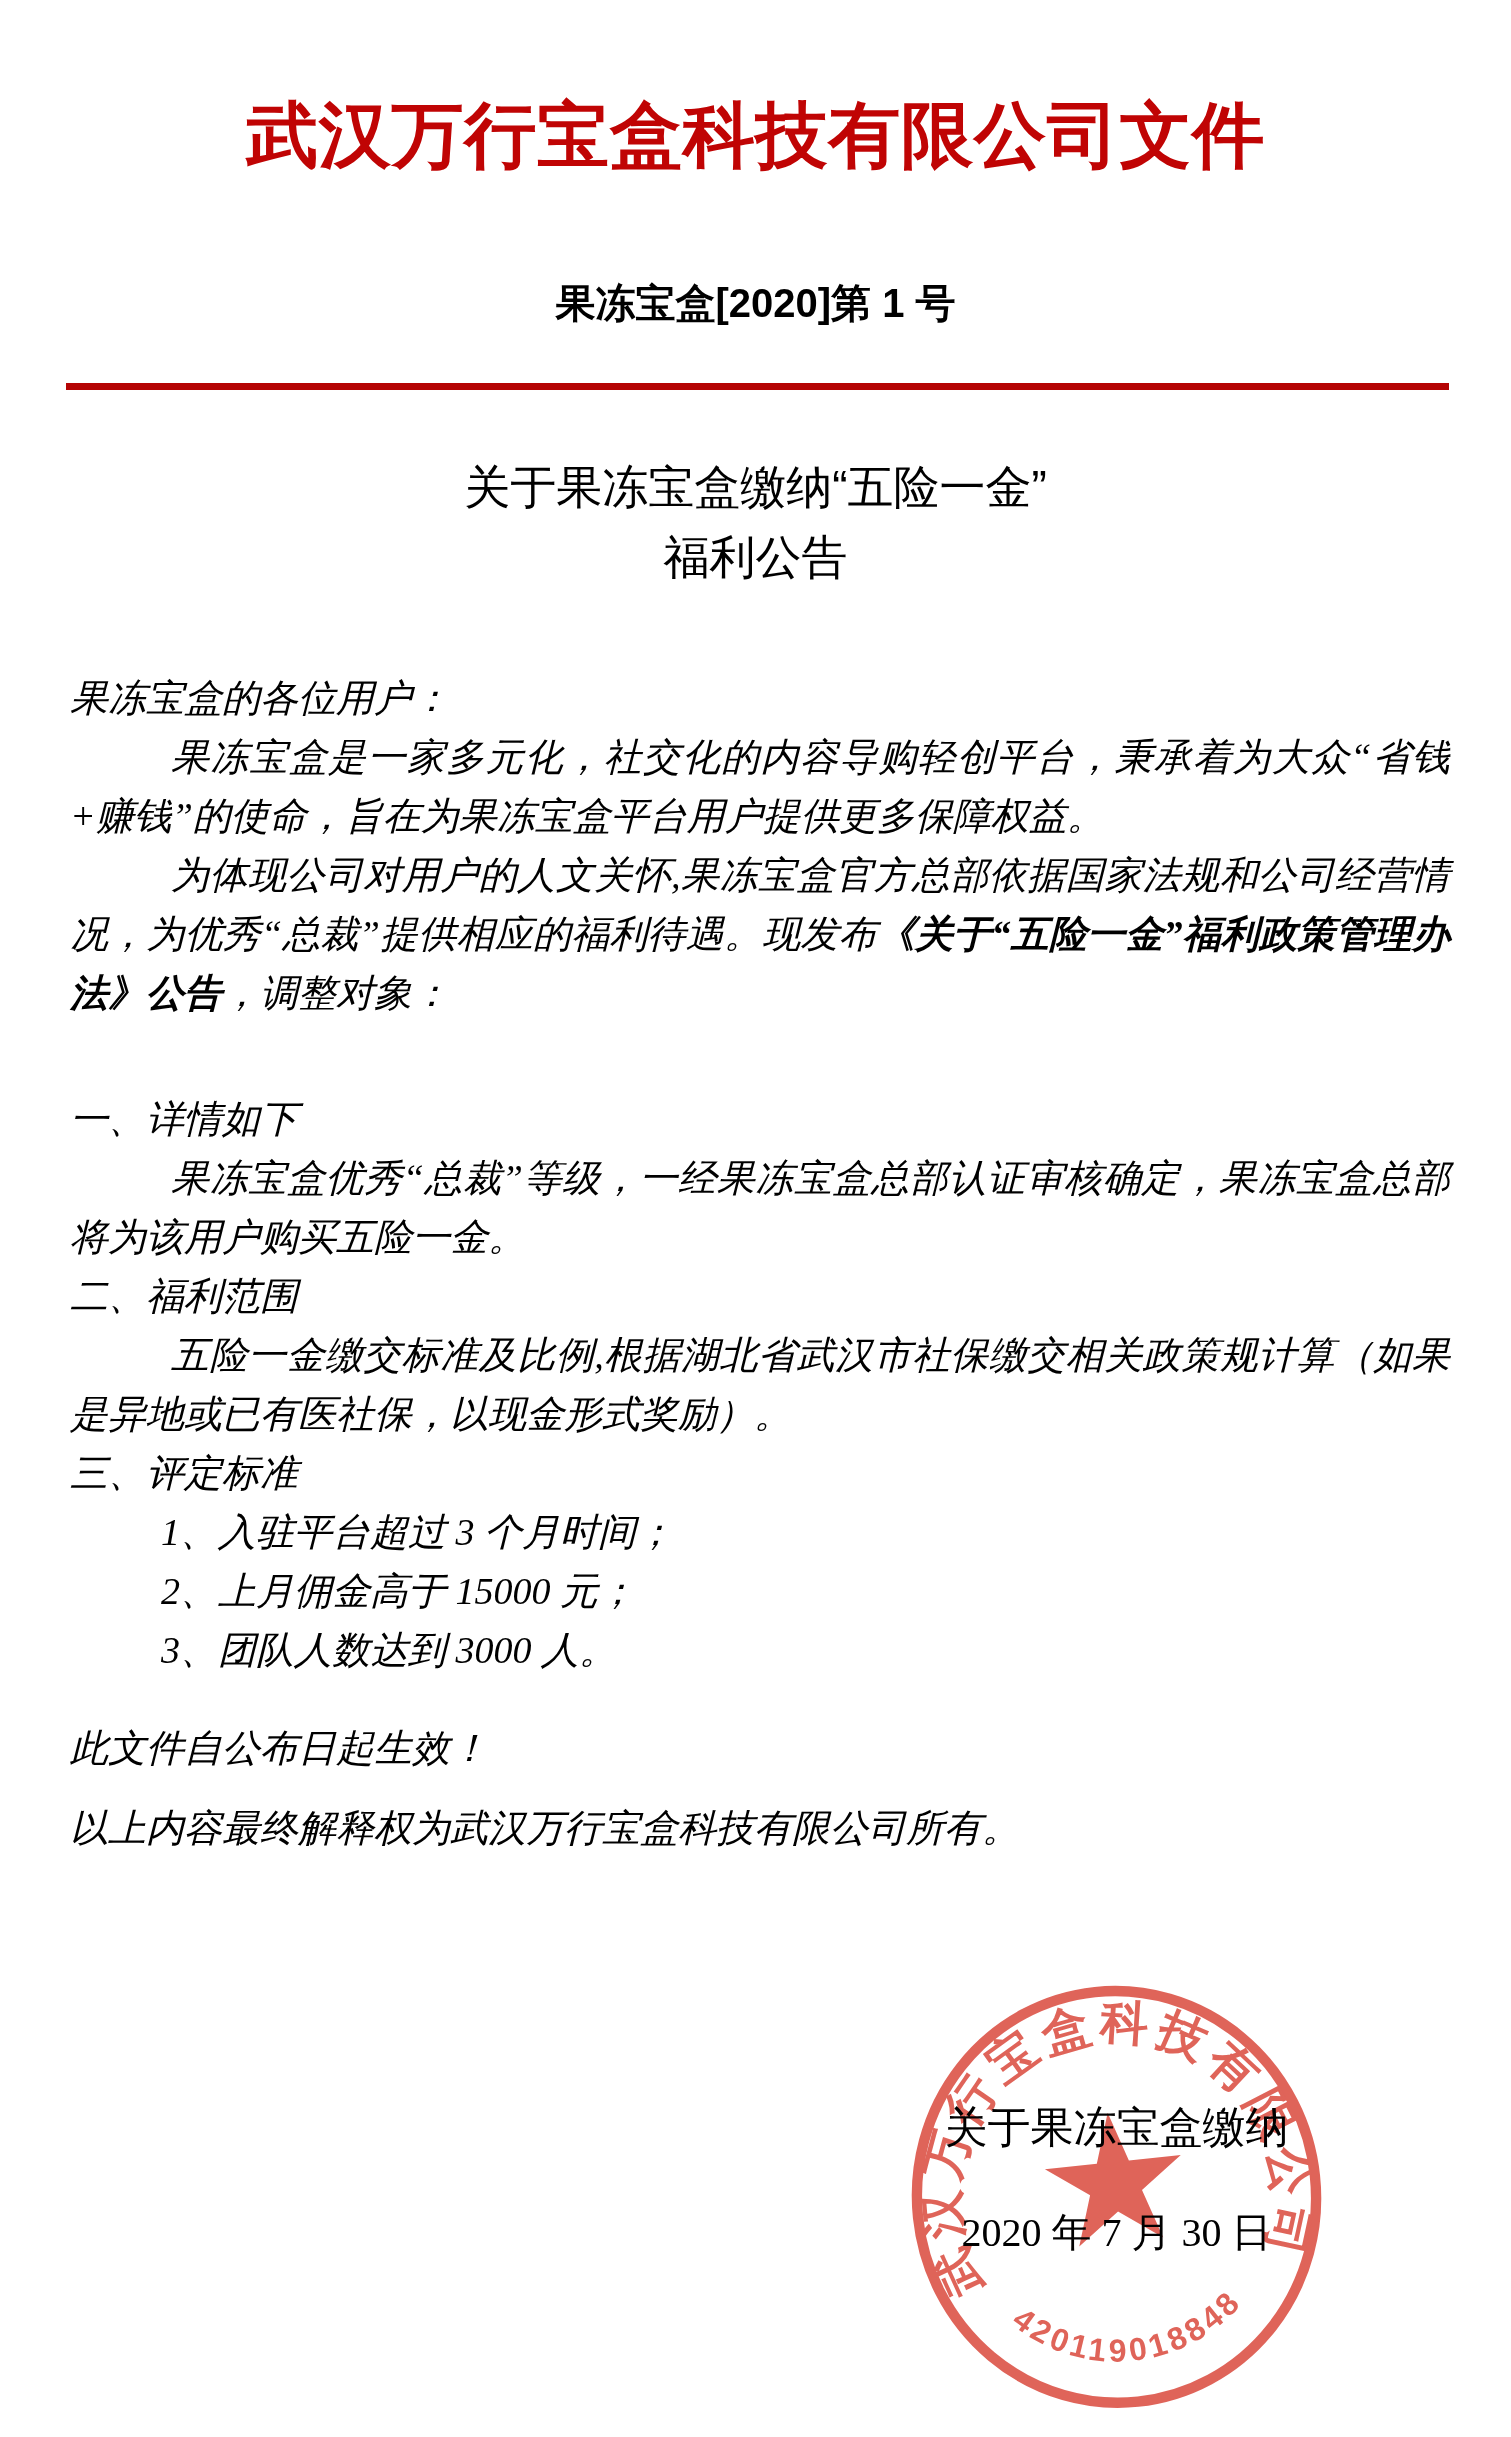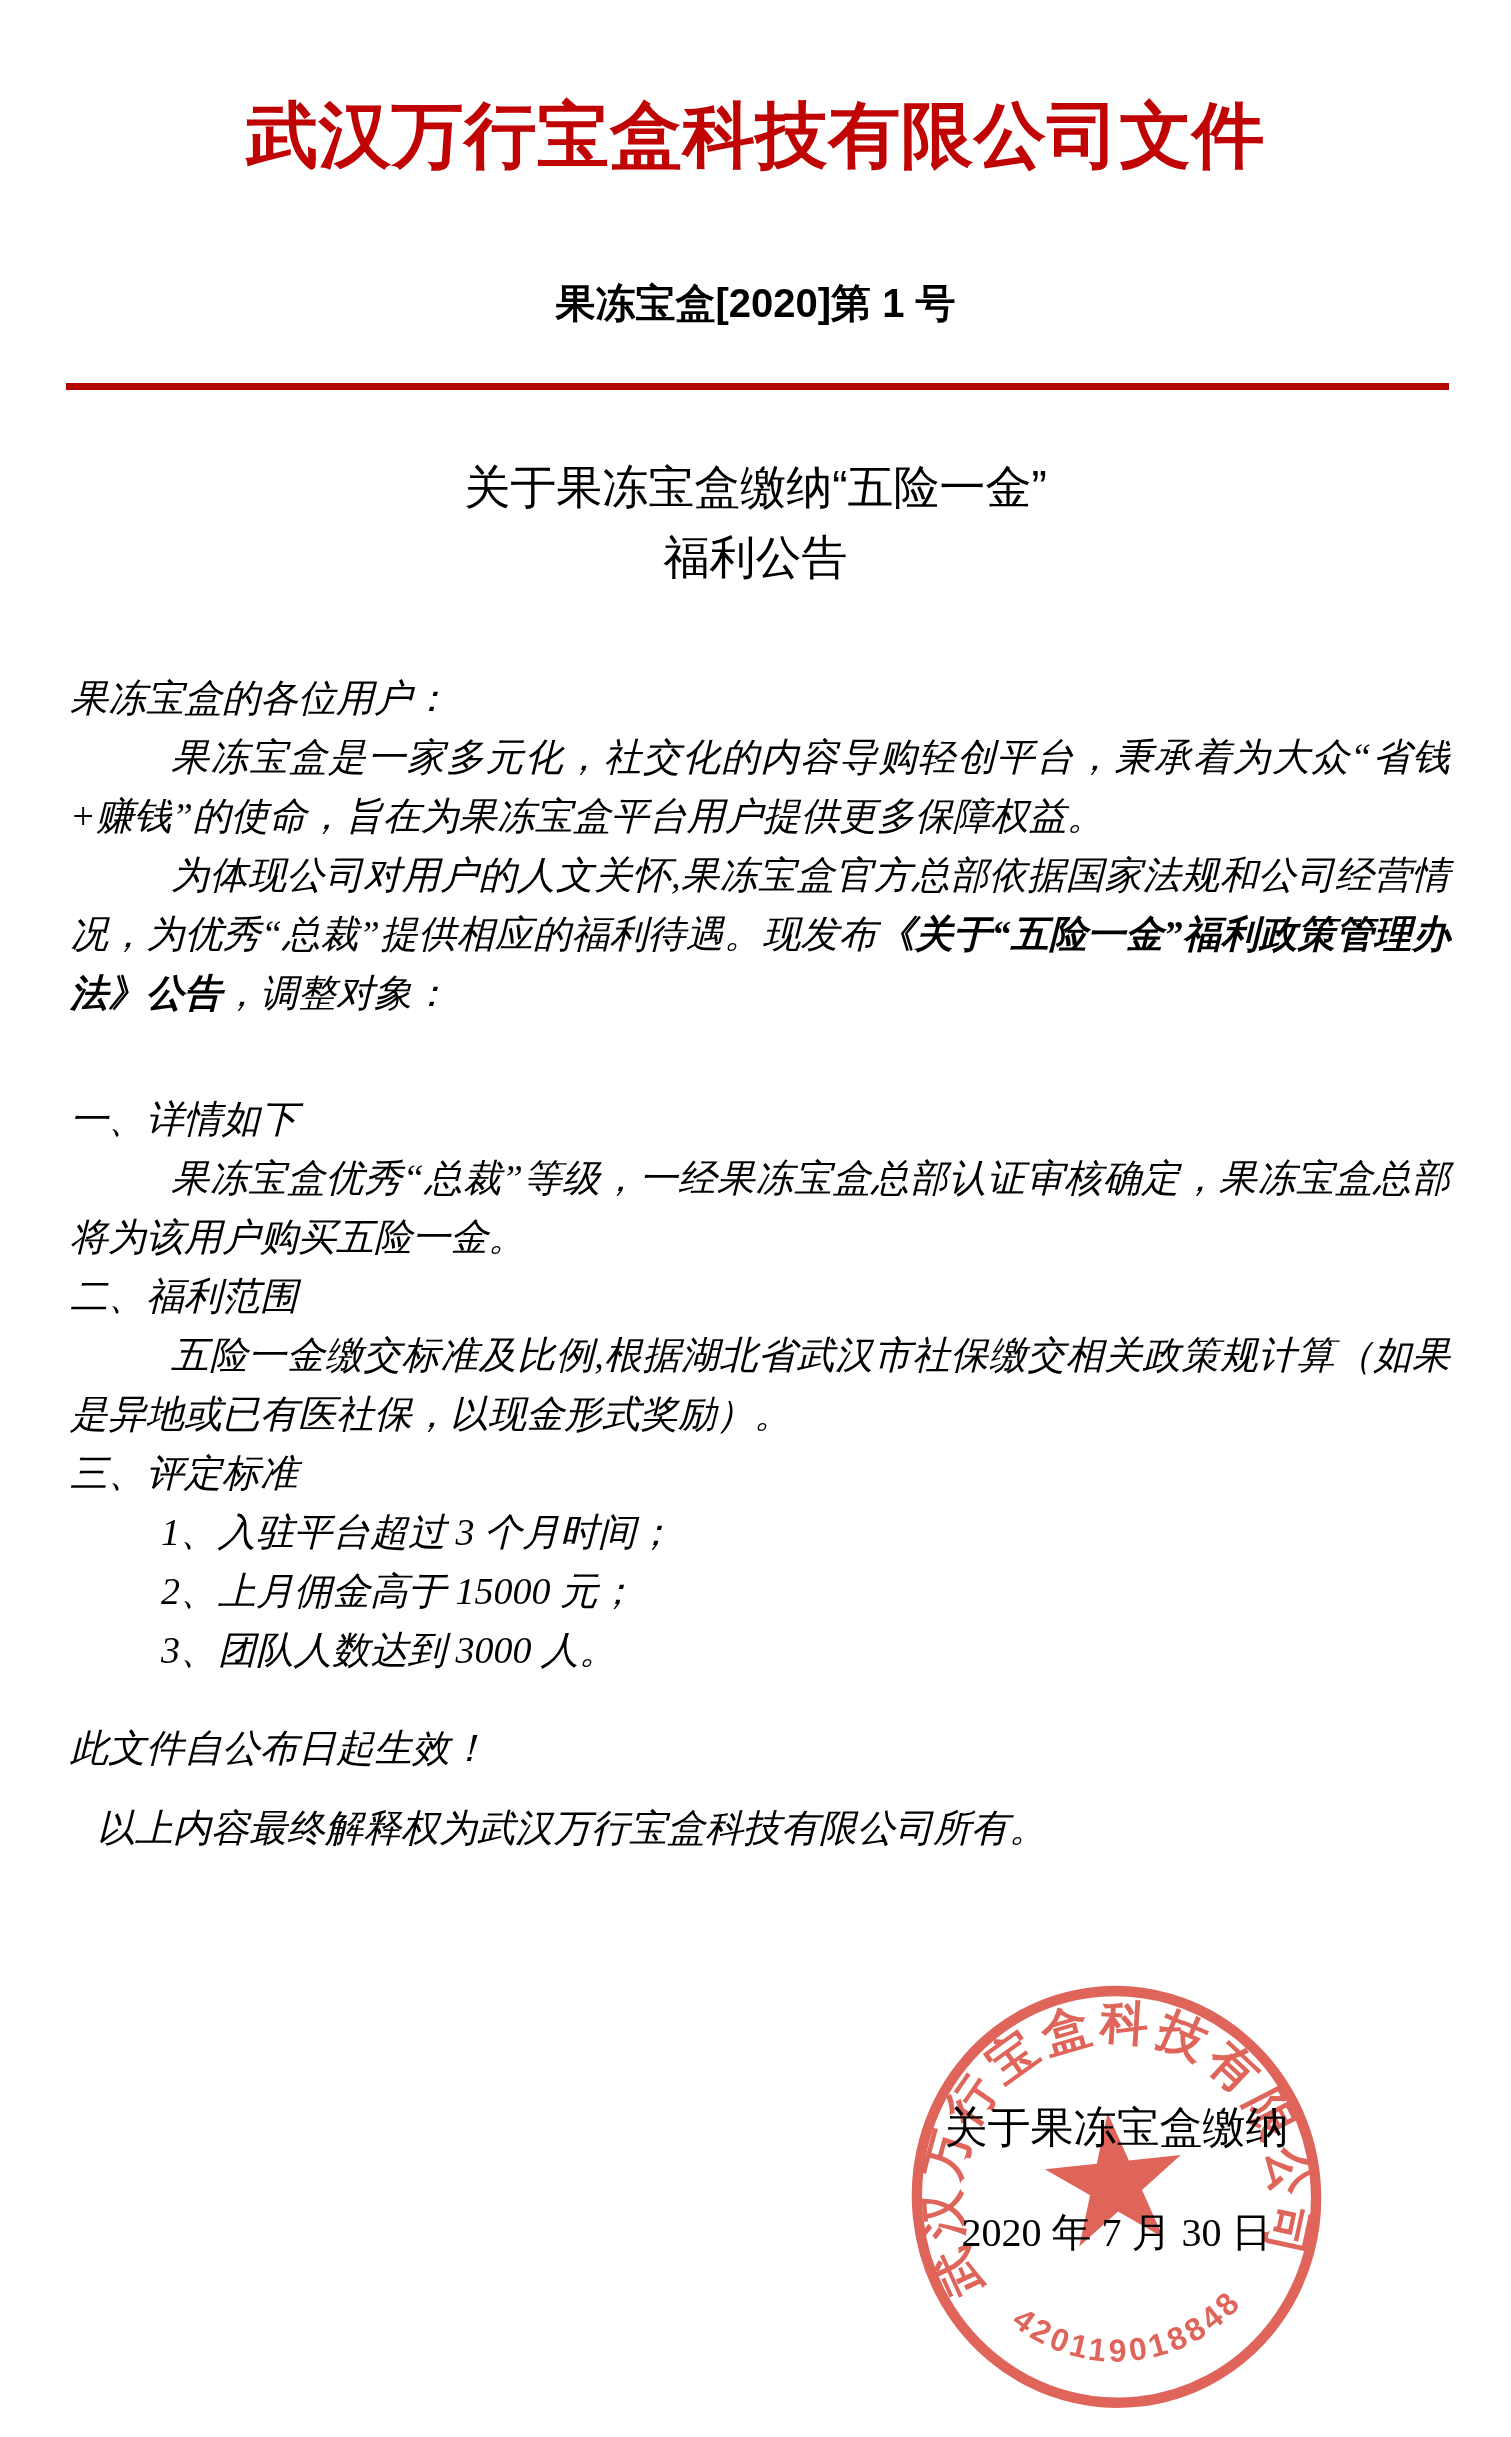--- a/index.html
+++ b/index.html
@@ -51,21 +51,21 @@
     text-align: justify;
     text-justify: inter-ideograph;
   }
   .doc-body p { margin: 0; padding: 0; font-style: italic; }
   .indent { text-indent: 101px; }
   .list-indent { text-indent: 91px; }
   .sec-heading { font-weight: normal; }
   .bold-run { font-weight: bold; }
   #p-sec1-heading { margin-top: 67px; }
   #p-effective   { margin-top: 39px; }
-  #p-rights      { margin-top: 21px; margin-left: 27px; }
+  #p-rights      { margin-top: 21px; }
 
   
   .seal-wrap {
     position: absolute; left: 909px; top: 1983px;
     width: 415px; height: 431px;
     z-index: 1;
   }
   .signer-line {
     position: absolute; left: 909px; top: 2098px;
     width: 415px; text-align: center;

